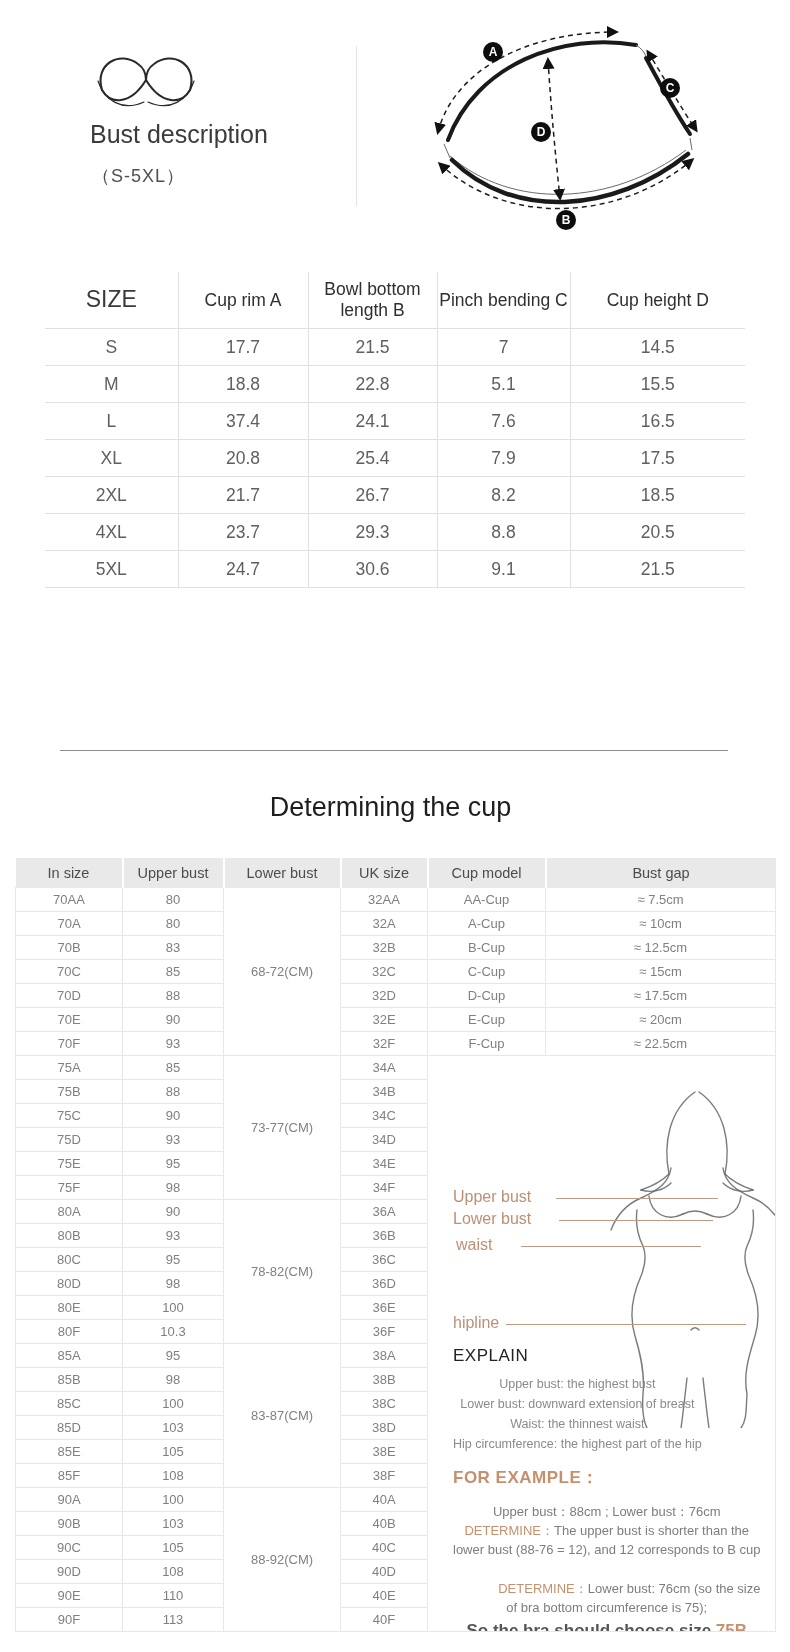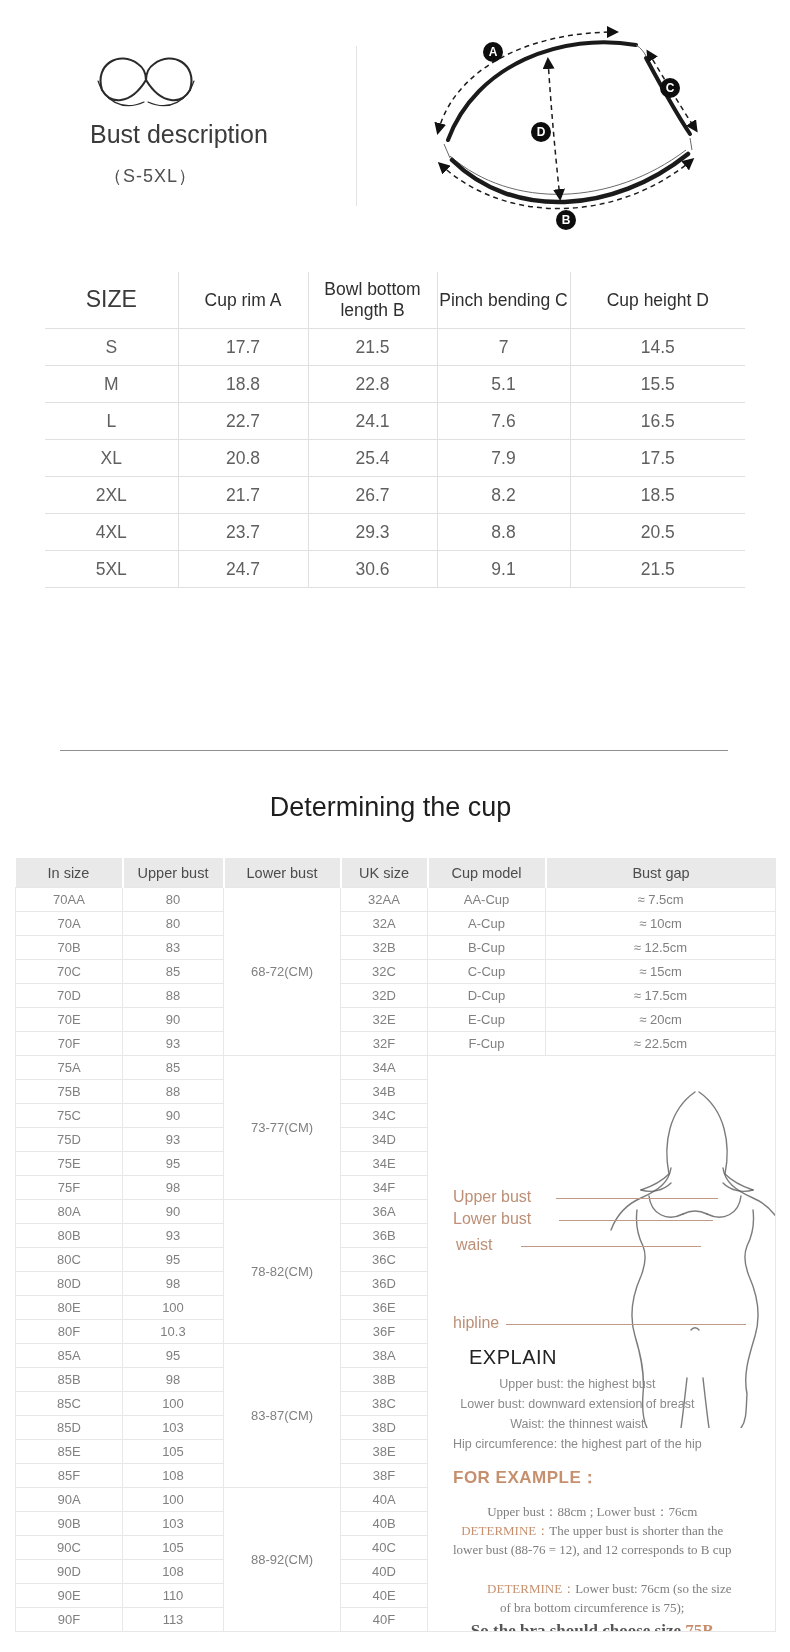--- a/index.html
+++ b/index.html
@@ -2,21 +2,21 @@
 <html><head>
 <meta charset="utf-8">
 <style>
   html,body { margin:0; padding:0; background:#fff; }
   .page { position:relative; width:790px; height:1652px; background:#ffffff; overflow:hidden;
           font-family:"Liberation Sans", sans-serif; }
 
   
   .bra-icon { position:absolute; left:94px; top:48px; }
   .bust-title { position:absolute; left:90px; top:120px; font-size:25px; color:#3b3b3b; }
-  .bust-subtitle { position:absolute; left:92px; top:164px; font-size:18px; color:#4f4f4f; letter-spacing:1px;margin-left:12px; }
+  .bust-subtitle { position:absolute; left:92px; top:164px; font-size:18px; color:#4f4f4f; letter-spacing:1px; }
   .v-divider { position:absolute; left:356px; top:46px; width:1px; height:160px; background:#e3e3e3; }
   .cup-diagram { position:absolute; left:398px; top:12px; }
 
   
   .size-table { position:absolute; left:45px; top:272px; border-collapse:collapse; table-layout:fixed; width:700px; }
   .size-table th { height:56px; font-weight:normal; font-size:17.5px; color:#2f2f2f; line-height:1.2; text-align:center; padding:0;margin-top:20px; }
   .size-table th.col-size { font-size:23px; color:#3a3a3a; }
   .size-table td { height:36px; text-align:center; font-size:17.5px; color:#5f5f5f; padding:0; }
   .size-table th+th, .size-table td+td { border-left:1px solid #e0e0e0; }
   .size-table tbody td { border-top:1px solid #e0e0e0; }
@@ -32,24 +32,24 @@
   .cup-table th+th { border-left:2px solid #ffffff; }
   .cup-table tbody td { border:1px solid #e7e7e7; height:23px; text-align:center; font-size:13px; color:#808080; padding:0; }
   .cup-table tbody td.figure-cell { vertical-align:top; padding:0; }
 
   
   .figure-panel { position:relative; width:100%; height:575px; overflow:hidden; }
   .body-svg { position:absolute; left:177px; top:22px; width:180px; height:350px; pointer-events:none; }
   .body-svg path { stroke:#5a5a5a; stroke-width:1.4; fill:none; opacity:0.8; stroke-linecap:round; }
   .mline  { position:absolute; height:1px; background:#c09a85; }
   .mlabel { position:absolute; font-size:16px; color:#bd8f76; white-space:nowrap; }
-  .explain-title { position:absolute; font-size:20px; color:#222222; letter-spacing:0.5px;margin-left:16px; }
+  .explain-title { position:absolute; font-size:17px; color:#222222; letter-spacing:0.5px; }
   .explain-lines { position:absolute; font-size:12.5px; color:#8a8a8a; line-height:20px; white-space:nowrap; z-index:2; }
   .example-title { position:absolute; font-size:17px; color:#c6906f; font-weight:bold; letter-spacing:0.5px; }
-  .example-body  { position:absolute; font-size:13px; color:#7d7d7d; line-height:19px; white-space:nowrap; z-index:2;font-family:Liberation Serif, serif; }
+  .example-body  { position:absolute; font-size:13px; color:#7d7d7d; line-height:19px; white-space:nowrap; z-index:2; }
   .ex-line.gap { margin-top:20px;text-align:right; }
   .tan { color:#c6906f; }
   .ex-conclusion { margin-top:4px; font-size:17px; font-weight:bold; color:#555555; }
   .tan-strong { color:#c6906f; }
 
   
   .thick { stroke:#1a1a1a; fill:none; stroke-linecap:round; }
   .thin  { stroke:#6a6a6a; fill:none; stroke-width:1; }
   .dash  { stroke:#1c1c1c; fill:none; stroke-width:1.5; stroke-dasharray:5 4; }
   .lbl-circle { fill:#0d0d0d; }
@@ -139,21 +139,21 @@
         </tr>
         <tr>
           <td>M</td>
           <td>18.8</td>
           <td>22.8</td>
           <td>5.1</td>
           <td>15.5</td>
         </tr>
         <tr>
           <td>L</td>
-          <td>22.7</td>
+          <td>37.4</td>
           <td>24.1</td>
           <td>7.6</td>
           <td>16.5</td>
         </tr>
         <tr>
           <td>XL</td>
           <td>20.8</td>
           <td>25.4</td>
           <td>7.9</td>
           <td>17.5</td>

